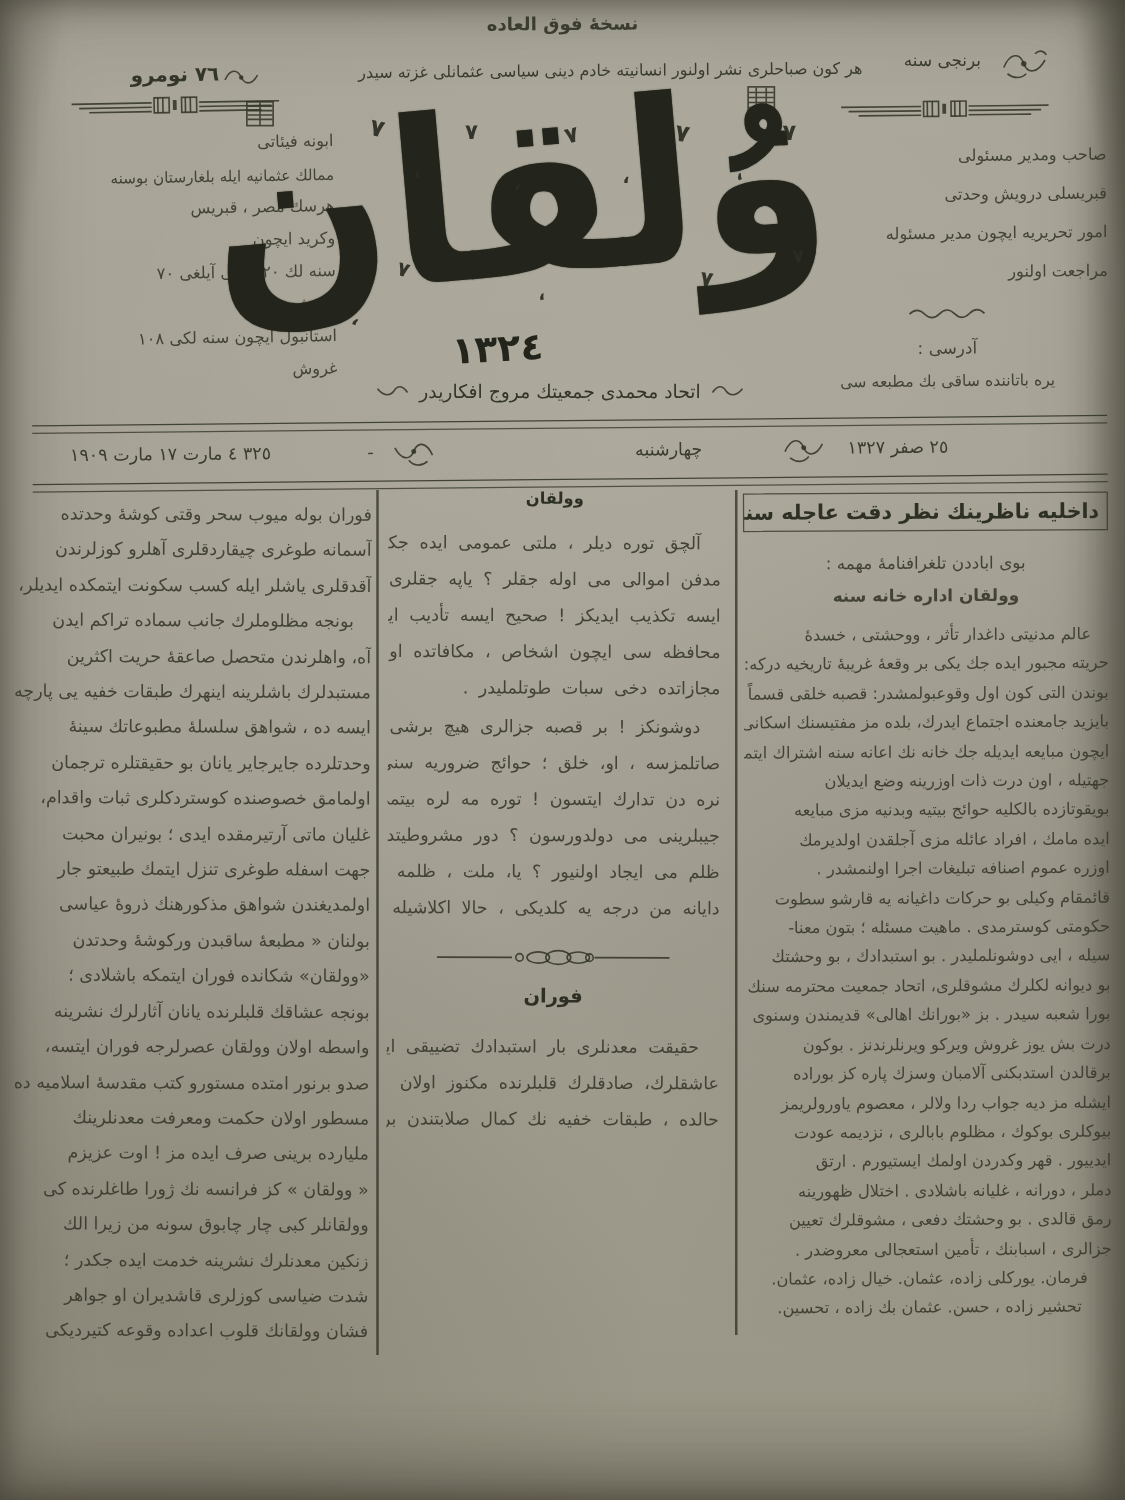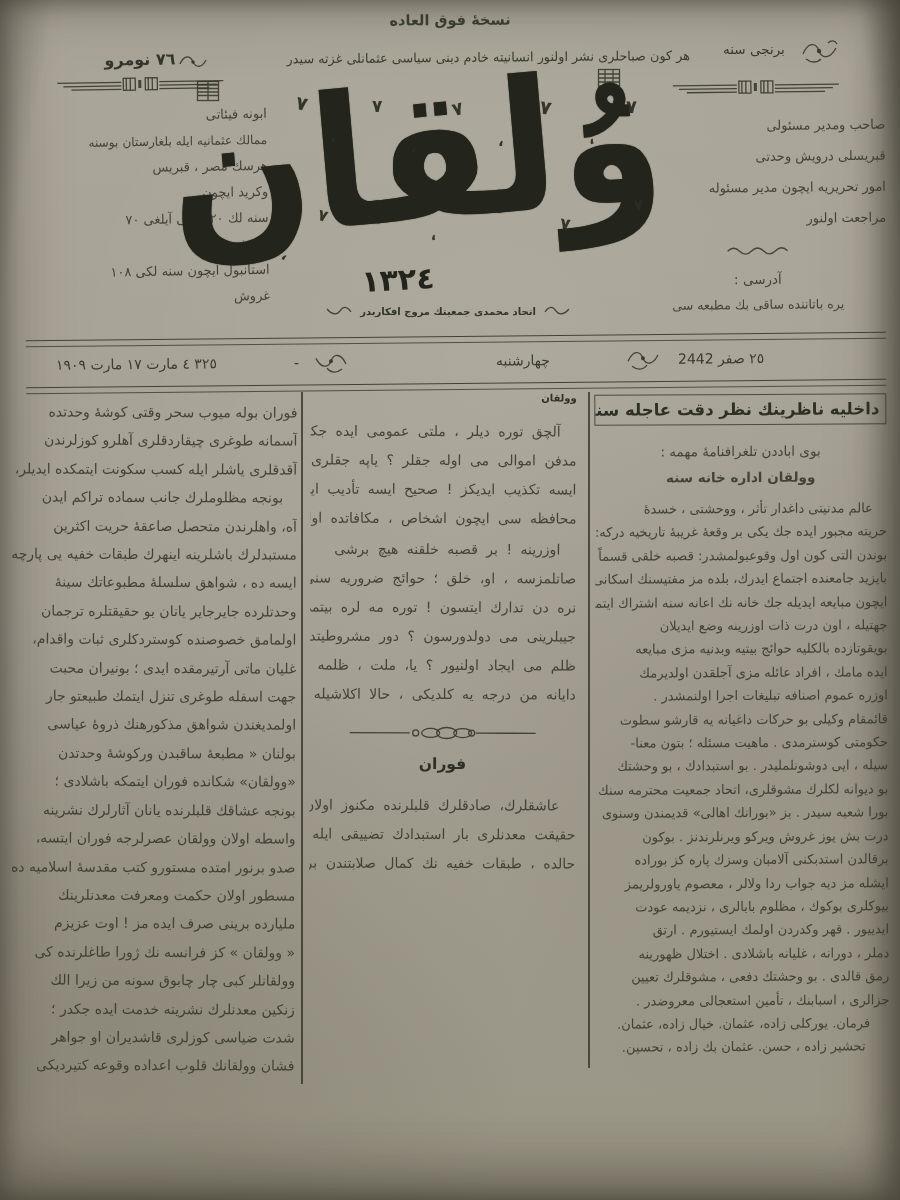--- a/index.html
+++ b/index.html
@@ -50,21 +50,21 @@
   .rinfo .ln{font-size:13px;line-height:31px;white-space:nowrap;}
   .addr-label{font-size:13.5px;margin-top:16px;}
   .addr{font-size:12.6px;margin-top:10px;white-space:nowrap;}
 
   .title{left:262px;top:48px;width:400px;text-align:center;
     font-size:168px;font-weight:bold;line-height:1.25;color:#23251c;
     transform:rotate(-5deg) scaleY(1.08);
     text-shadow:0 0 1px rgba(30,32,22,.8);}
   .tyear{left:298px;top:262px;width:200px;text-align:center;font-size:30px;font-weight:bold;letter-spacing:7px;color:#23251c;transform:rotate(-3deg);}
   .slogan-row{left:278px;top:304px;width:340px;display:flex;align-items:center;justify-content:center;gap:8px;}
-  .slogan{font-size:10px;font-weight:bold;white-space:nowrap;color:#33352a;}
+  .slogan{font-size:15px;font-weight:normal;white-space:nowrap;color:#33352a;}
 
   .mk{position:absolute;font-weight:bold;color:#2b2d22;opacity:.92;}
   .mk1{left:296px;top:92px;font-size:19px;transform:rotate(12deg);}
   .mk2{left:330px;top:128px;font-size:15px;transform:rotate(-8deg);}
   .mk3{left:372px;top:96px;font-size:17px;}
   .mk4{left:412px;top:140px;font-size:14px;transform:rotate(20deg);}
   .mk5{left:452px;top:98px;font-size:18px;transform:rotate(-14deg);}
   .mk6{left:498px;top:132px;font-size:15px;}
   .mk7{left:540px;top:96px;font-size:19px;transform:rotate(10deg);}
   .mk8{left:588px;top:130px;font-size:15px;transform:rotate(-18deg);}
@@ -77,21 +77,21 @@
 
   
   .band{left:26px;right:14px;top:336px;height:54px;transform:rotate(-.55deg);}
   .dbl{position:absolute;left:0;right:0;height:5px;border-top:1.8px solid rgba(48,50,38,.85);border-bottom:1px solid rgba(48,50,38,.75);}
   .dbl-top{top:0;}
   .dbl-bot{bottom:0;}
   .band .item{position:absolute;top:17px;font-size:14px;white-space:nowrap;color:#3a3c2f;}
   .bd-left{left:30px;}
   .bd-dash{left:268px;}
   .bd-flo1{position:absolute;left:288px;top:12px;}
-  .bd-week{left:470px;}
+  .bd-week{left:482px;}
   .bd-flo2{position:absolute;left:600px;top:12px;}
   .bd-hijri{left:652px;}
 
   
   .vrule{position:absolute;width:1.6px;background:rgba(44,46,35,.75);}
   .vr1{left:301px;top:392px;height:692px;}
   .vr2{left:588px;top:392px;height:676px;}
 
   .col{position:absolute;}
   .ln{white-space:nowrap;overflow:hidden;text-align:right;}
@@ -99,21 +99,21 @@
   .col-right{left:596px;top:394px;width:292px;transform:rotate(-.3deg);}
   .headline-box{border:1.2px solid rgba(52,54,41,.8);padding:5px 6px;text-align:center;font-size:16.5px;font-weight:bold;white-space:nowrap;overflow:hidden;color:#2e3025;}
   .subhead{margin-top:18px;text-align:center;font-size:13.5px;white-space:nowrap;}
   .addressee{margin-top:10px;text-align:center;font-size:13.5px;font-weight:bold;white-space:nowrap;}
   .rbody{margin-top:12px;}
   .rbody .ln{font-size:13px;line-height:23.4px;letter-spacing:-.1px;}
   .rbody .ln:nth-child(1){padding-right:14px;}
   .rbody .ln:nth-child(23),.rbody .ln:nth-child(24){text-align:center;}
 
   .col-mid{left:310px;top:392px;width:266px;transform:rotate(.2deg);}
-  .colhead{text-align:right;font-size:10px;font-weight:bold;margin-bottom:14px;color:#2e3025;}
+  .colhead{text-align:center;font-size:13px;font-weight:bold;margin-bottom:14px;color:#2e3025;}
   .mbody .ln{font-size:14px;line-height:29px;word-spacing:4px;}
   .mbody .ln:nth-child(1){padding-right:16px;}
   .mbody{margin-bottom:2px;}
   .scroll-div{display:block;margin:16px auto 14px;}
   .colhead2{text-align:center;font-size:15.5px;font-weight:bold;margin:0 0 18px;color:#2e3025;}
 
   .col-left{left:10px;top:398px;width:286px;transform:rotate(.25deg);}
   .lbody .ln{font-size:14px;line-height:28.4px;}
   .lbody .ln:nth-child(4){padding-right:14px;}
 
@@ -214,21 +214,21 @@
       <path class="inkline" d="M1 8 C5 2 9 2 12 7 C15 11 20 11 25 5"></path>
     </svg>
     <span class="slogan">اتحاد محمدى جمعيتك مروج افكاريدر</span>
     <svg width="26" height="14" viewBox="0 0 26 14">
       <path class="inkline" d="M25 8 C21 2 17 2 14 7 C11 11 6 11 1 5"></path>
     </svg>
   </div>
 
   <div class="abs band">
     <div class="dbl dbl-top"></div>
-    <div class="item bd-hijri">٢٥ صفر 2442</div>
+    <div class="item bd-hijri">٢٥ صفر ١٣٢٧</div>
     <svg class="bd-flo2" width="34" height="26" viewBox="0 0 34 26">
       <path class="inkline" d="M2 15 C7 4 14 4 17 12 C20 19 27 19 32 9 M6 20 c5 4 11 4 15 -1"></path>
       <circle class="inkfill" cx="17" cy="12" r="2"></circle>
     </svg>
     <div class="item bd-week">چهارشنبه</div>
     <svg class="bd-flo1" width="34" height="26" viewBox="0 0 34 26">
       <path class="inkline" d="M32 15 C27 4 20 4 17 12 C14 19 7 19 2 9 M28 20 c-5 4 -11 4 -15 -1"></path>
       <circle class="inkfill" cx="17" cy="12" r="2"></circle>
     </svg>
     <div class="item bd-dash">-</div>
@@ -271,41 +271,42 @@
       </div>
   </div>
 
   <div class="col col-mid">
     <div class="colhead">وولقان</div>
     <div class="mbody">
         <div class="ln">آلچق توره ديلر ، ملتى عمومى ايده جكلر ؛</div>
         <div class="ln">مدفن اموالى مى اوله جقلر ؟ ياپه جقلرى يالان</div>
         <div class="ln">ايسه تكذيب ايديكز ! صحيح ايسه تأديب ايديكز !</div>
         <div class="ln">محافظه سى ايچون اشخاص ، مكافاتده اولديغى كبى</div>
+        <div class="ln">مجازاتده دخى سبات طوتلمليدر .</div>
       </div>
     <div class="mbody">
-        <div class="ln">اوزرينه ! بر قصبه خلقنه هيچ برشى</div>
+        <div class="ln">دوشونكز ! بر قصبه جزالرى هيچ برشى</div>
         <div class="ln">صاتلمزسه ، او، خلق ؛ حوائج ضروريه سنى</div>
         <div class="ln">نره دن تدارك ايتسون ! توره مه لره بيتمى</div>
         <div class="ln">جيبلرينى مى دولدورسون ؟ دور مشروطيتده</div>
         <div class="ln">ظلم مى ايجاد اولنيور ؟ يا، ملت ، ظلمه</div>
         <div class="ln">دايانه من درجه يه كلديكى ، حالا اكلاشيله مدى مى ؟</div>
       </div>
     <svg class="scroll-div" width="190" height="16" viewBox="0 0 190 16">
       <path class="inkline" d="M2 8 H62 M128 8 H188"></path>
       <circle class="inkline" cx="68" cy="8" r="3"></circle>
       <ellipse class="inkline" cx="83" cy="8" rx="9" ry="4.5"></ellipse>
       <ellipse class="inkline" cx="99" cy="8" rx="10" ry="5.5"></ellipse>
       <ellipse class="inkline" cx="115" cy="8" rx="9" ry="4.5"></ellipse>
       <circle class="inkline" cx="124" cy="8" r="3"></circle>
     </svg>
     <div class="colhead2">فوران</div>
     <div class="mbody">
+        <div class="ln">حقيقت معدنلرى بار استبدادك تضييقى ايله</div>
         <div class="ln">عاشقلرك، صادقلرك قلبلرنده مكنوز اولان</div>
-        <div class="ln">حقيقت معدنلرى بار استبدادك تضييقى ايله</div>
         <div class="ln">حالده ، طبقات خفيه نك كمال صلابتندن بر منفذ</div>
       </div>
   </div>
 
   <div class="col col-left">
     <div class="lbody">
         <div class="ln">فوران بوله ميوب سحر وقتى كوشهٔ وحدتده</div>
         <div class="ln">آسمانه طوغرى چيقاردقلرى آهلرو كوزلرندن</div>
         <div class="ln">آقدقلرى ياشلر ايله كسب سكونت ايتمكده ايديلر،</div>
         <div class="ln">بونجه مظلوملرك جانب سماده تراكم ايدن</div>

